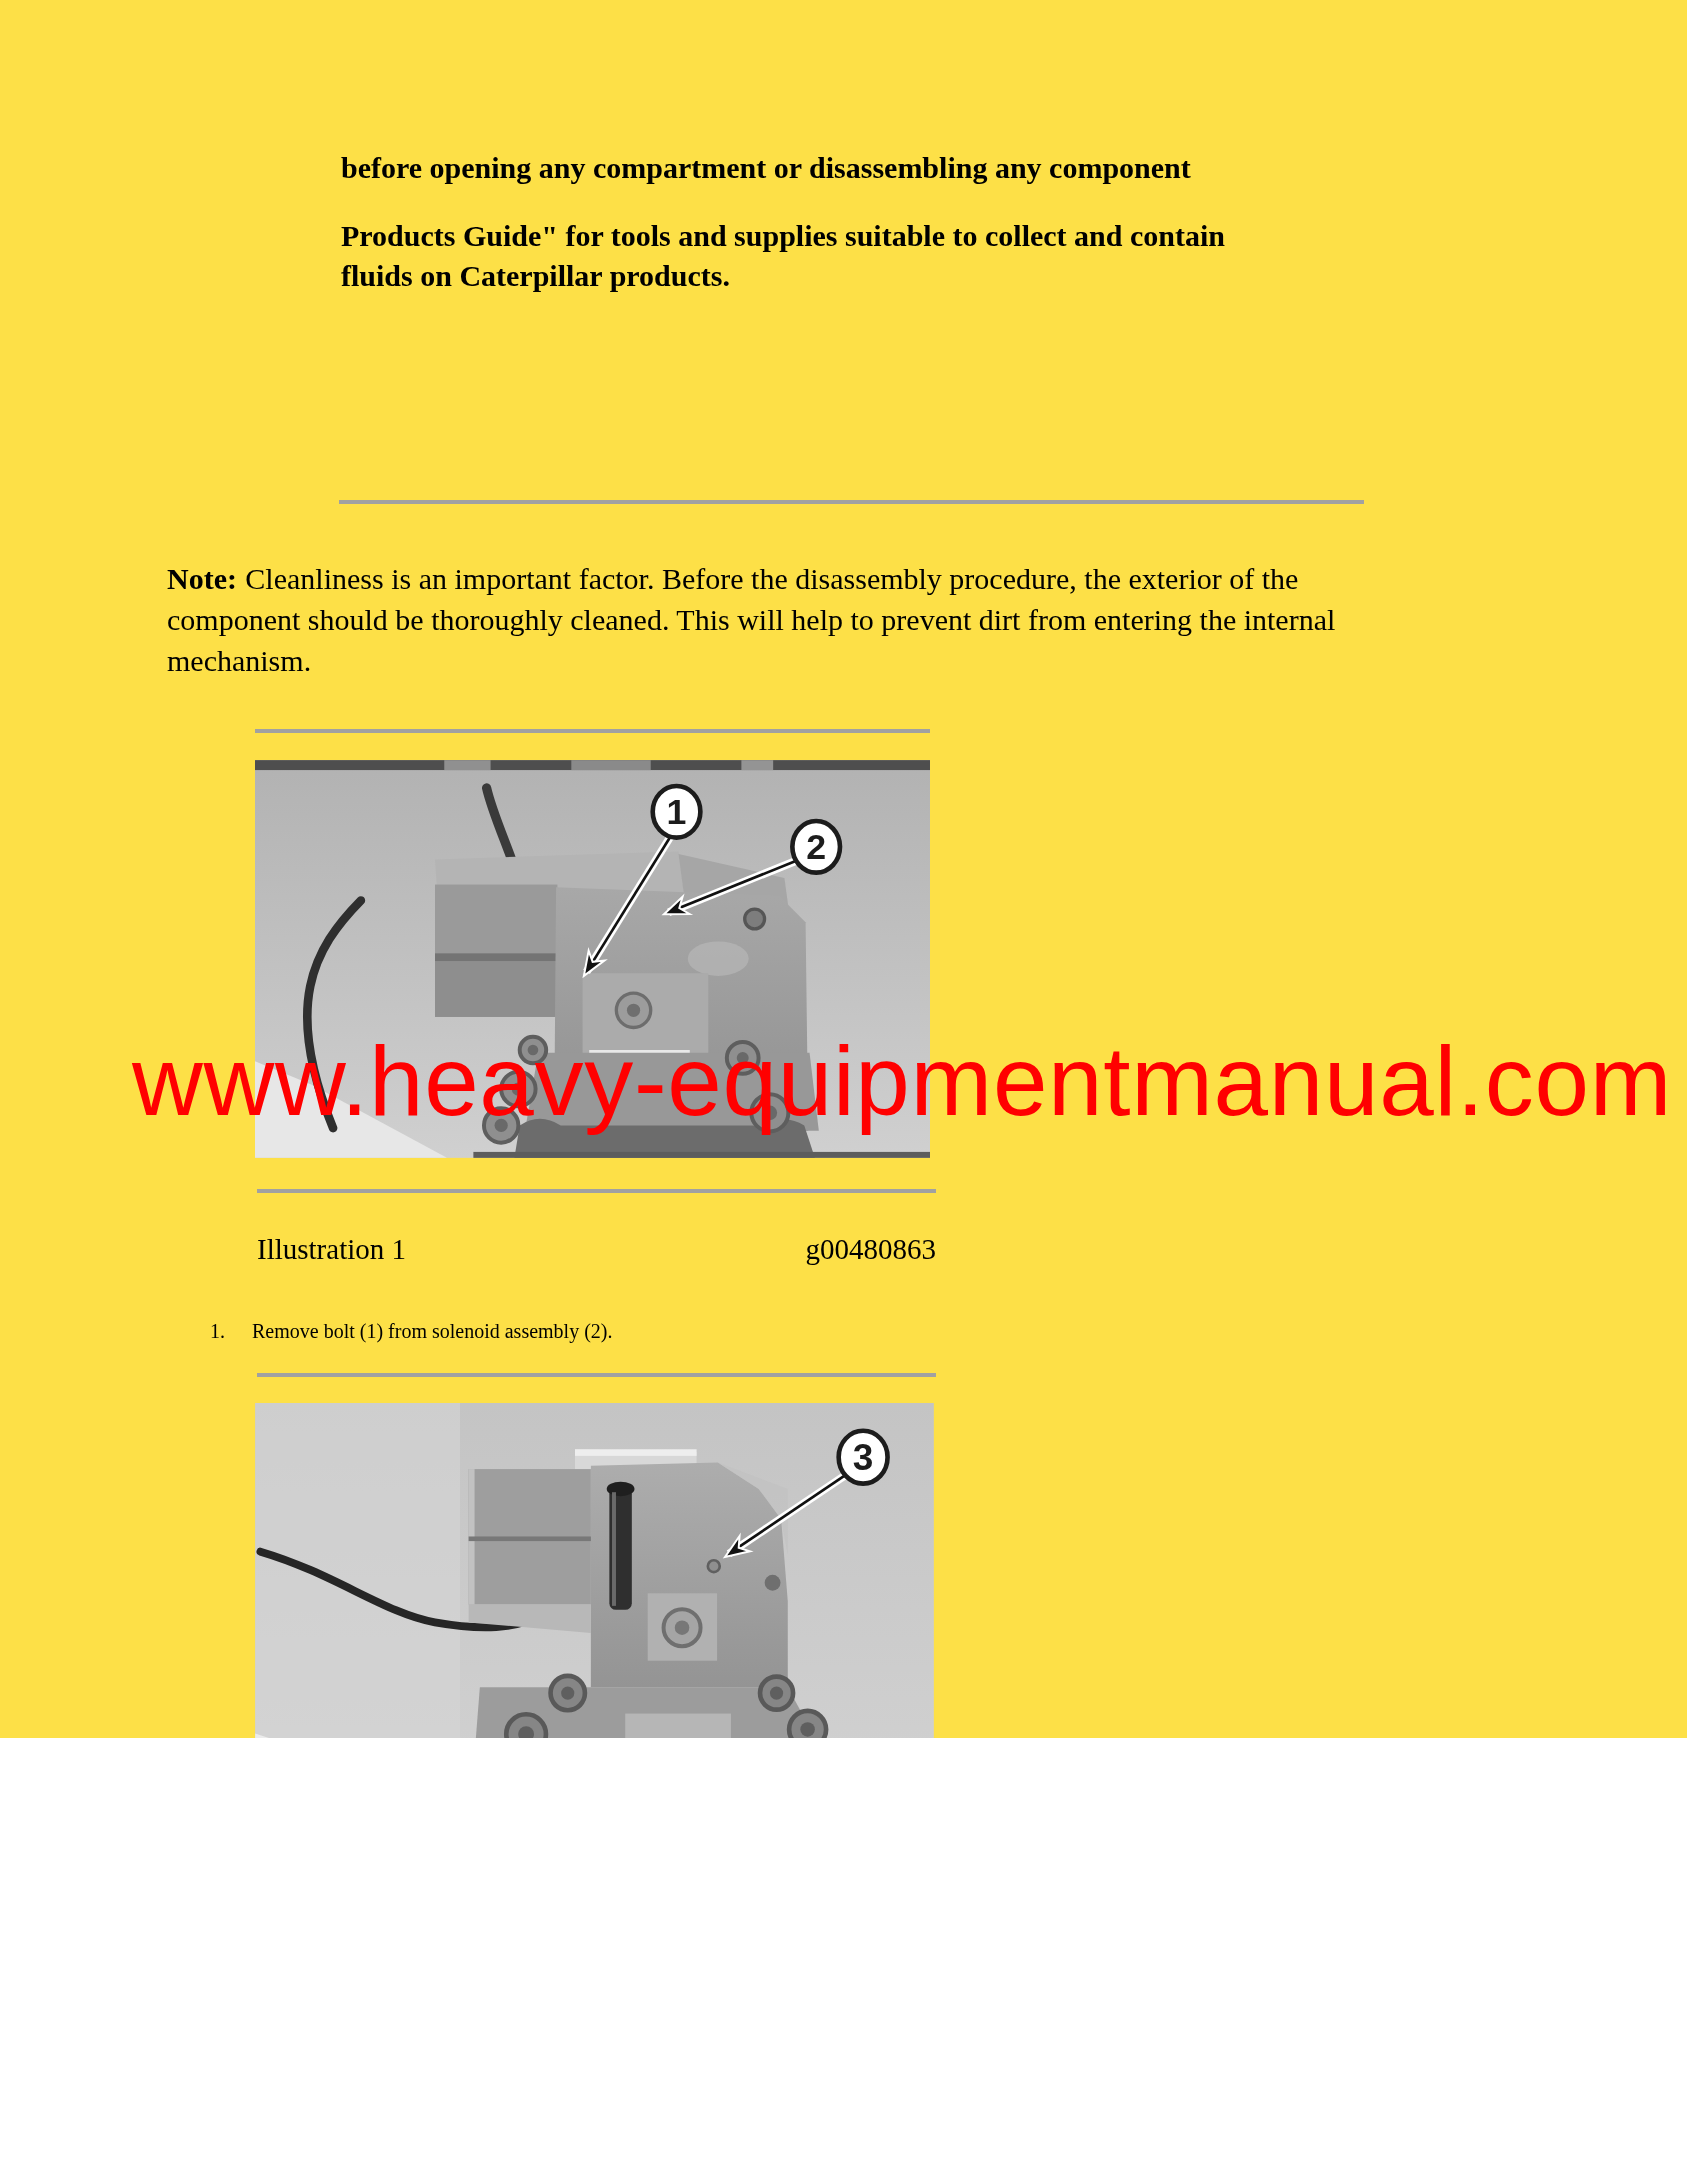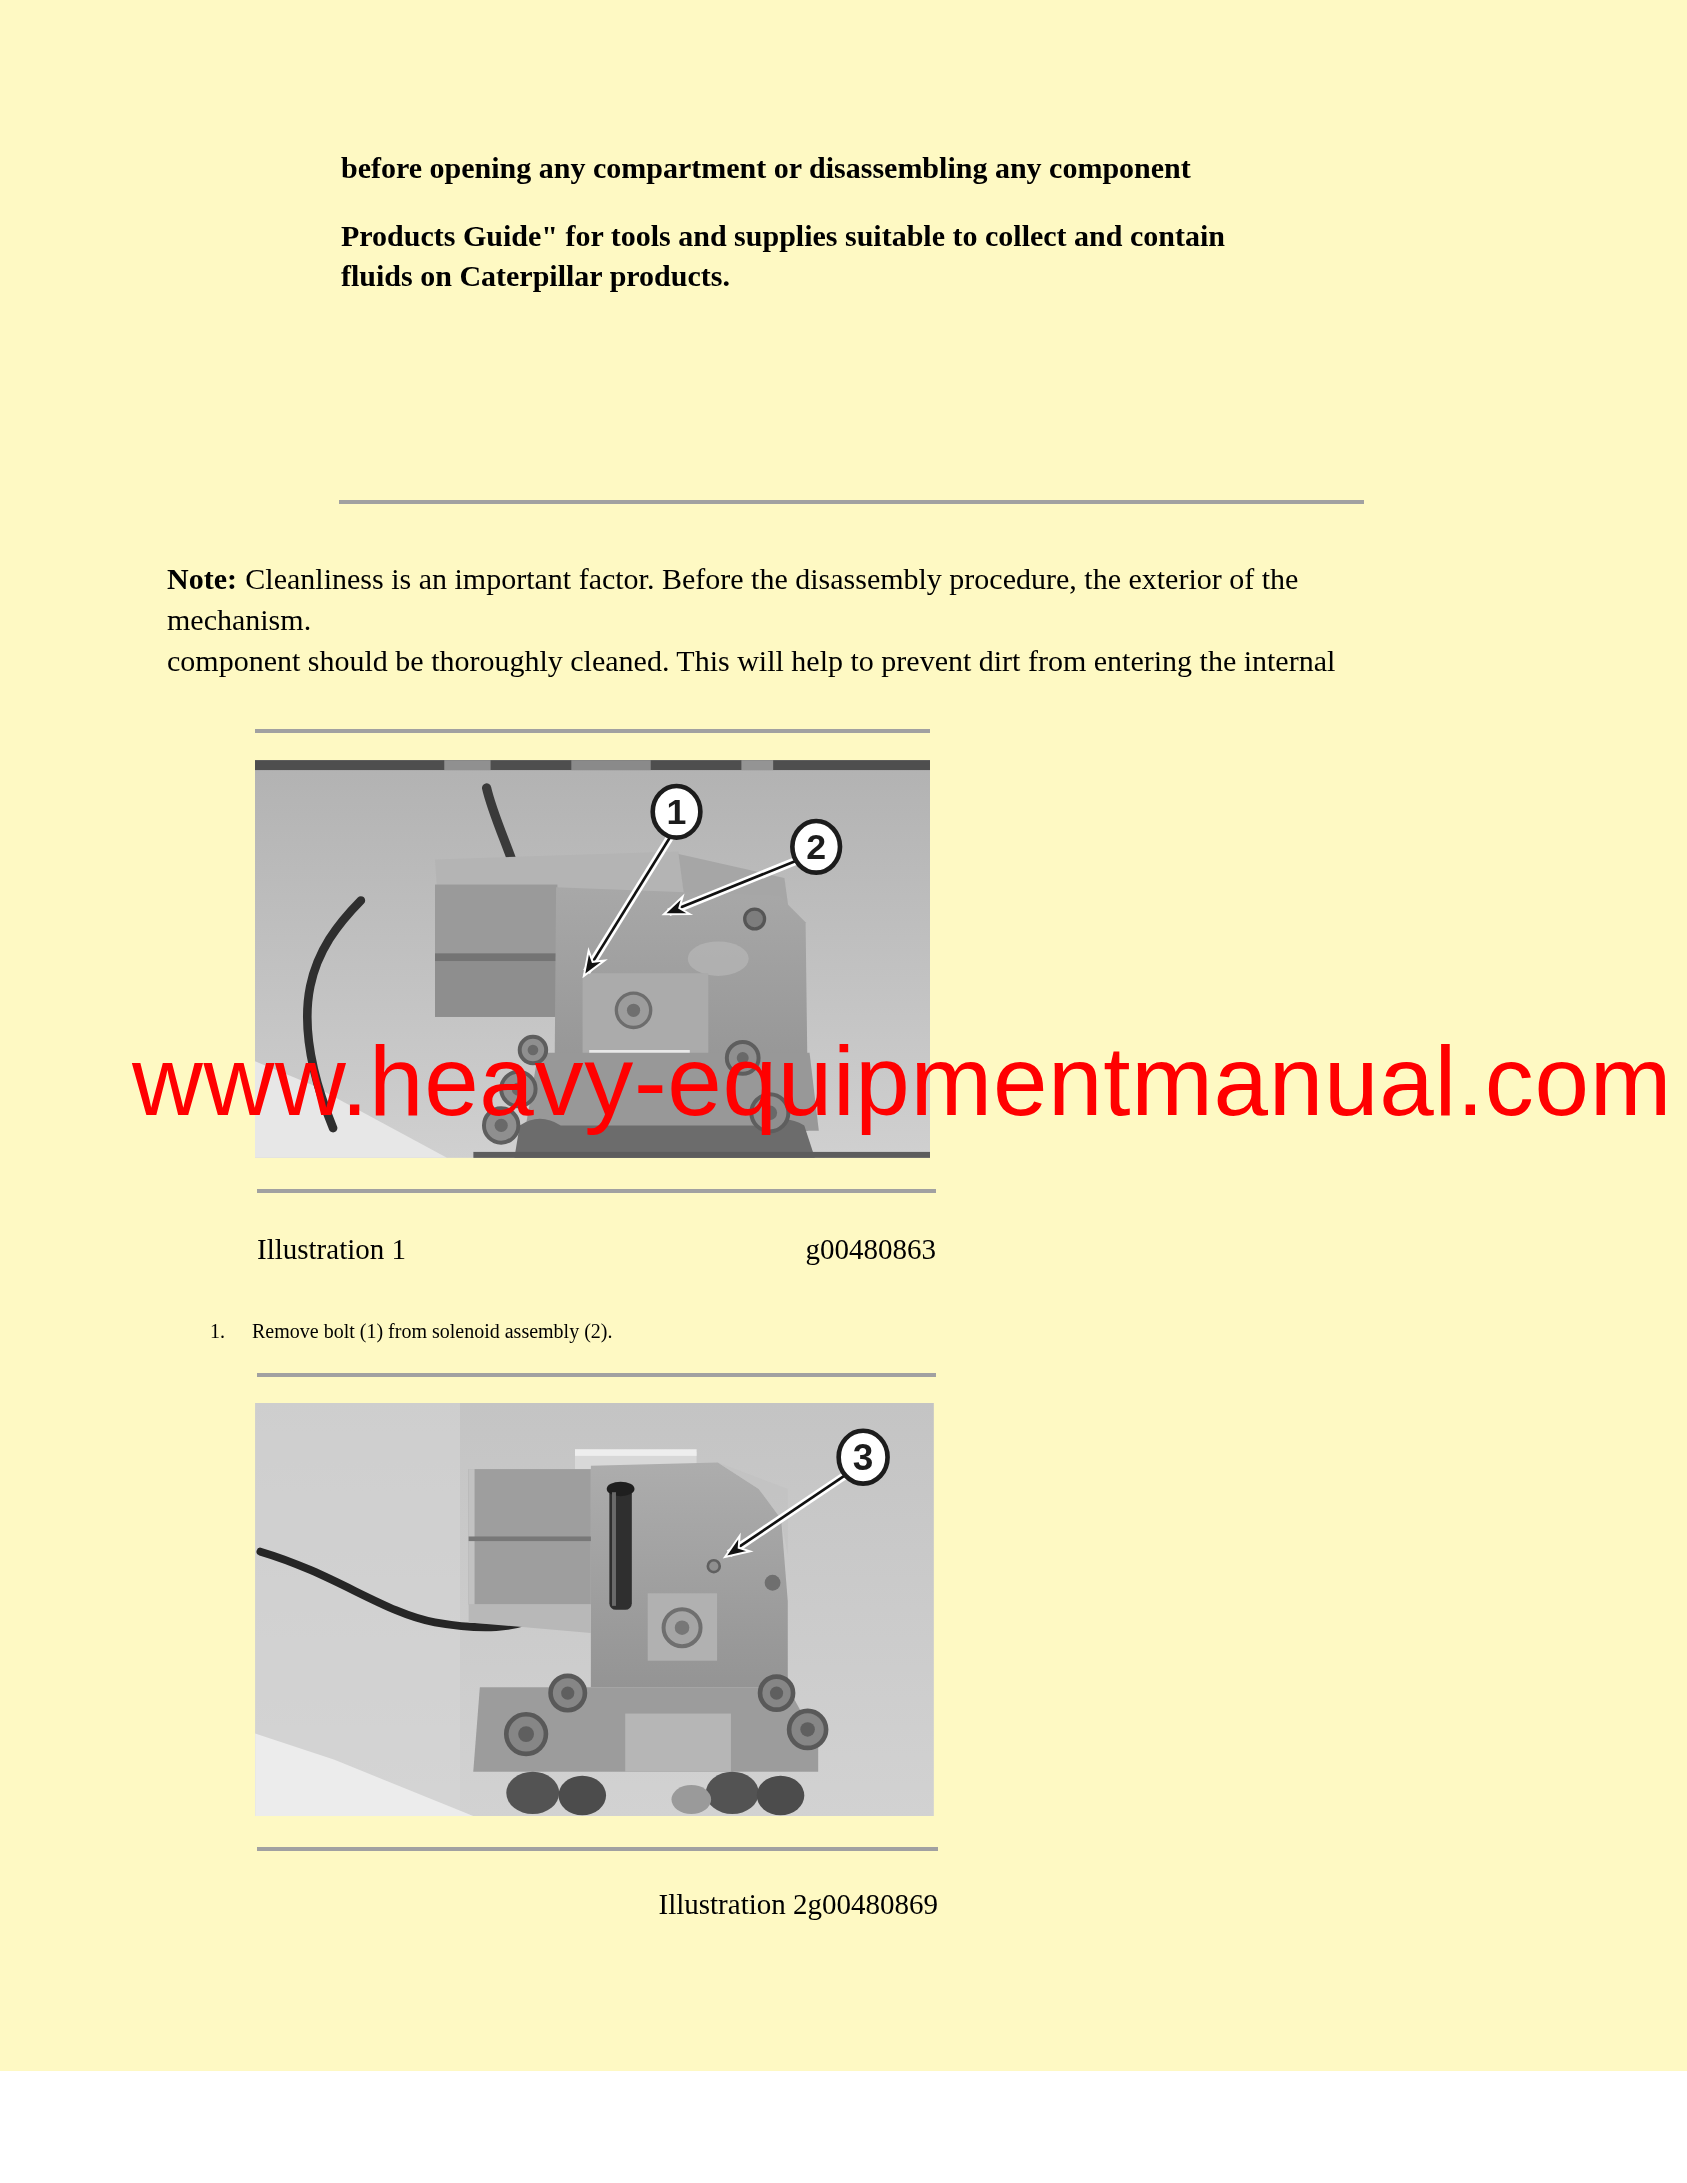--- a/index.html
+++ b/index.html
@@ -1,17 +1,17 @@
 <!DOCTYPE html>
 <html style="font-size:10.6px"><head>
 <meta charset="utf-8">
 <style>
   html,body{margin:0;padding:0;background:#ffffff;}
   #page{
-    position:relative; width:1687px; height:2071px; background:#fef9c3;
+    position:relative; width:1687px; height:1738px; background:#fde047;
     font-family:"Liberation Serif", serif; color:#000; overflow:hidden;
   }
   
   .warning-block{position:absolute; left:341px; top:148px; font-weight:bold;
     font-size:30px; line-height:40px;}
   .w-par{margin:0 0 28.4px 0;}
   .w-line{white-space:nowrap;}
   
   .sep{position:absolute; height:4px; background:#a1a1a1;}
   
@@ -45,22 +45,22 @@
     <div class="w-par">
       <div class="w-line">Products Guide" for tools and supplies suitable to collect and contain</div>
       <div class="w-line">fluids on Caterpillar products.</div>
     </div>
   </div>
 
   <div class="sep" style="left:339px; top:500px; width:1025px;"></div>
 
   <div class="note">
     <div class="note-line"><span class="note-label">Note:</span><span>Cleanliness is an important factor. Before the disassembly procedure, the exterior of the</span></div>
+    <div class="note-line">component should be thoroughly cleaned. This will help to prevent dirt from entering the internal</div>
     <div class="note-line">mechanism.</div>
-    <div class="note-line">component should be thoroughly cleaned. This will help to prevent dirt from entering the internal</div>
   </div>
 
   <div class="sep" style="left:255px; top:729px; width:675px;"></div>
 
   <div class="photo" style="left:255px; top:760px; width:675px; height:398px;">
     <svg width="675" height="398" viewBox="0 0 1020 601">
       <defs>
         <linearGradient id="p1bg" x1="0" y1="0" x2="0" y2="1">
           <stop offset="0" stop-color="#b2b2b2"></stop>
             <stop offset="0.55" stop-color="#c2c2c2"></stop>

